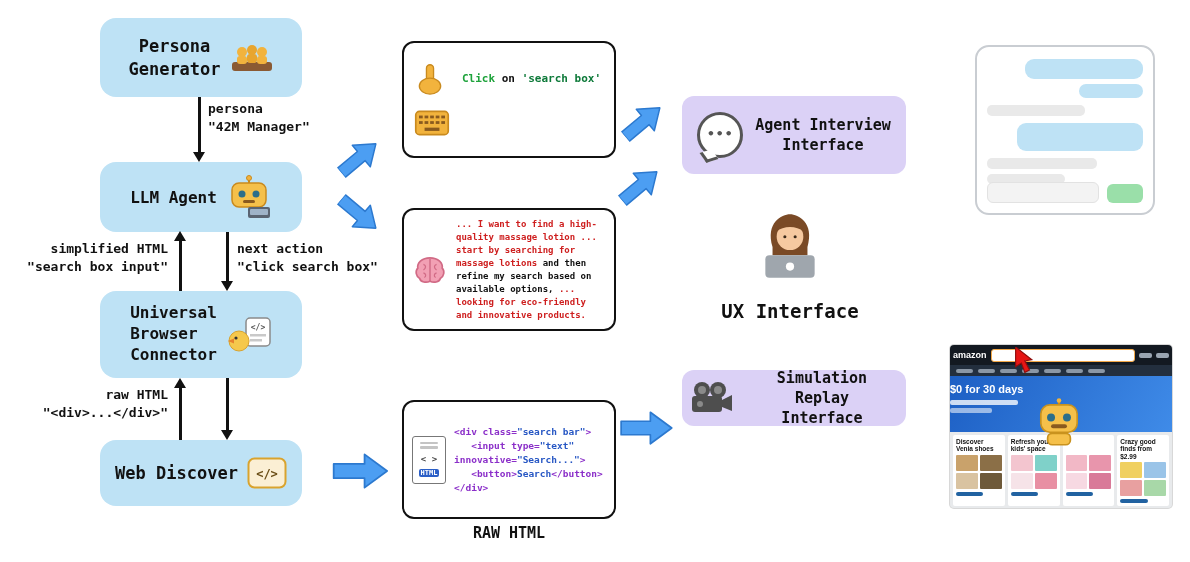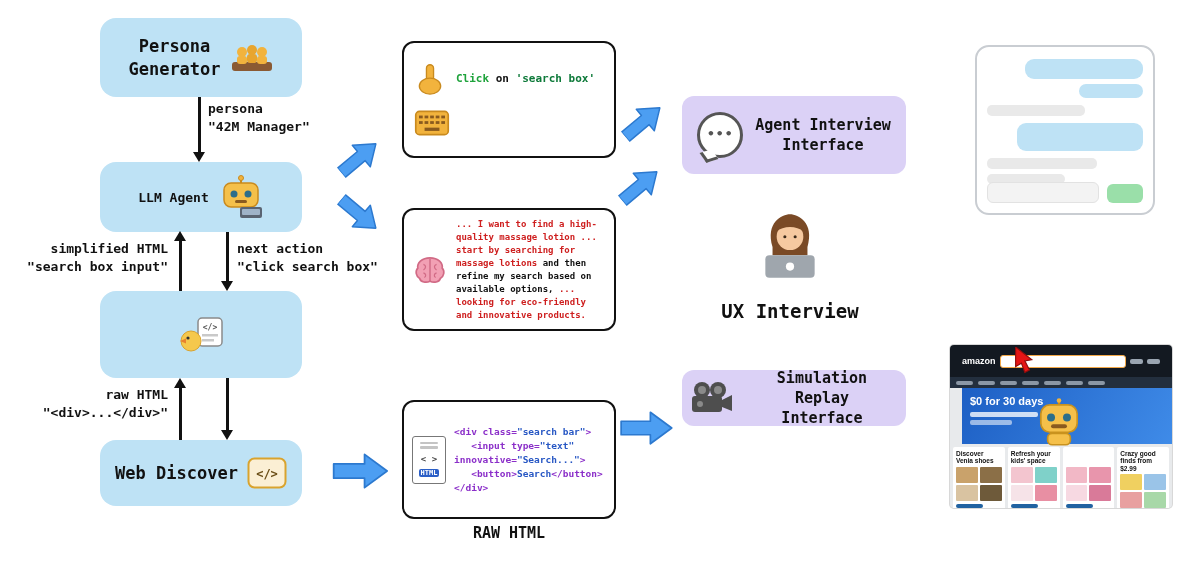--- a/index.html
+++ b/index.html
@@ -3,41 +3,41 @@
 <meta charset="utf-8">
 <style>
   html,body{margin:0;padding:0;background:#fff;}
   .canvas{position:relative;width:1190px;height:562px;background:#fff;overflow:hidden;
           font-family:"DejaVu Sans Mono","Liberation Mono",monospace;font-weight:bold;color:#111;}
 
   
   .bluebox{position:absolute;background:#BEE2F5;border-radius:16px;display:flex;
            align-items:center;justify-content:center;gap:9px;}
   #persona-box{left:100px;top:18px;width:202px;height:79px;font-size:17px;line-height:1.3;}
-  #llm-box{left:100px;top:162px;width:202px;height:70px;font-size:13px;}
+  #llm-box{left:100px;top:162px;width:202px;height:70px;font-size:16px;}
   #ubc-box{left:100px;top:291px;width:202px;height:87px;font-size:16px;line-height:1.3;}
   #wb-box{left:100px;top:440px;width:202px;height:66px;font-size:17px;}
   .box-label{text-align:center;}
   .box-label.left{text-align:left;}
 
   
   .vline{position:absolute;width:2.5px;background:#111;}
   .tri-down{position:absolute;width:0;height:0;border-left:6px solid transparent;
             border-right:6px solid transparent;border-top:10px solid #111;}
   .tri-up{position:absolute;width:0;height:0;border-left:6px solid transparent;
           border-right:6px solid transparent;border-bottom:10px solid #111;}
 
   .edge-label{position:absolute;font-size:13px;line-height:18px;}
   .edge-label.right-align{text-align:right;}
 
   
   .white-panel{position:absolute;background:#fff;border:2.5px solid #111;border-radius:12px;box-sizing:border-box;}
   #action-panel{left:402px;top:41px;width:214px;height:117px;display:flex;flex-direction:column;
                 justify-content:space-evenly;padding:6px 10px;}
-  .trace-row{display:flex;align-items:center;gap:10px;}
+  .trace-row{display:flex;align-items:center;gap:16px;}
   .trace-text{font-size:11px;line-height:14px;}
   #reasoning-panel{left:402px;top:208px;width:214px;height:123px;display:flex;align-items:center;gap:8px;padding:8px;}
   .reason-text{font-size:9px;line-height:13px;}
   #rawhtml-panel{left:402px;top:400px;width:214px;height:119px;display:flex;align-items:center;gap:8px;padding:8px 6px 8px 8px;}
   .code-text{font-size:9.5px;line-height:14px;white-space:pre-wrap;}
   .panel-caption{position:absolute;left:402px;width:214px;text-align:center;font-size:15px;}
   #action-caption{top:168px;}
   #reasoning-caption{top:337px;}
   #rawhtml-caption{top:524px;}
 
@@ -68,28 +68,28 @@
              border:2px solid #C9CDD2;border-radius:14px;box-sizing:border-box;}
   .cbubble{position:absolute;background:#BEE2F5;border-radius:9px;}
   .cline{position:absolute;background:#E9E9E9;border-radius:5px;}
   .cinput{position:absolute;background:#F3F3F3;border:1px solid #E2E2E2;border-radius:6px;}
   .cbtn{position:absolute;background:#9ADFA9;border-radius:6px;}
 
   
   #amazon-mock{position:absolute;left:950px;top:345px;width:222px;height:163px;border-radius:4px;
                overflow:hidden;background:#E8EAEC;box-shadow:0 0 0 1px #d8d8d8;
                font-family:"Liberation Sans","DejaVu Sans",sans-serif;font-weight:bold;}
-  .az-header{height:32px;background:#131921;display:flex;align-items:center;gap:4px;padding:0 12px;}
+  .az-header{height:20px;background:#131921;display:flex;align-items:center;gap:4px;padding:0 3px;}
   .az-logo{color:#fff;font-size:9px;}
   .az-search{flex:1;height:11px;background:#fff;border:1px solid #F3A847;border-radius:3px;}
   .az-hb{width:13px;height:5px;background:#9aa5b1;border-radius:2px;}
   .az-subnav{height:11px;background:#232F3E;display:flex;align-items:center;gap:5px;padding:0 6px;}
   .az-subnav span{width:17px;height:4px;background:#8b97a5;border-radius:2px;}
   .az-hero{height:56px;display:flex;}
-  .az-hero-left{flex:1.45;background:linear-gradient(120deg,#1D5FC4,#3F8BE8);color:#fff;padding:7px 0 0 8px;margin-left:12px;}
+  .az-hero-left{flex:1.45;background:linear-gradient(120deg,#1D5FC4,#3F8BE8);color:#fff;padding:7px 0 0 0;}
   .az-hero-title{font-size:11px;}
   .az-hero-sub{width:68px;height:5px;background:rgba(255,255,255,.78);border-radius:2px;margin-top:5px;}
   .az-hero-sub2{width:42px;height:5px;background:rgba(255,255,255,.55);border-radius:2px;margin-top:3px;}
   .az-hero-right{flex:1;background:#10151C;color:#EDEDED;display:flex;align-items:center;
                  justify-content:center;font-size:13px;letter-spacing:4px;}
   .az-cards{display:flex;gap:3px;padding:3px;}
   .az-card{flex:1;background:#fff;border-radius:2px;padding:3px;display:flex;flex-direction:column;gap:2px;}
   .az-card-title{font-size:6.5px;line-height:1.15;color:#111;min-height:15px;}
   .az-grid{display:grid;grid-template-columns:1fr 1fr;gap:2px;}
   .az-grid span{height:16px;border-radius:1px;display:block;}
@@ -133,20 +133,25 @@
       <rect x="6" y="8" width="34" height="24" rx="7" fill="#F5C04A" stroke="#C98A1E" stroke-width="1.5"></rect>
       <circle cx="16" cy="19" r="3.5" fill="#2C6E8A"></circle>
         <circle cx="30" cy="19" r="3.5" fill="#2C6E8A"></circle>
       <rect x="17" y="25" width="12" height="3" rx="1.5" fill="#8A5A1E"></rect>
       <rect x="22" y="32" width="22" height="11" rx="2" fill="#5A6472"></rect>
       <rect x="24" y="34" width="18" height="6" rx="1" fill="#9FB3C8"></rect>
     </svg>
   </div>
 
   <div class="bluebox" id="ubc-box">
+    <div class="box-label left">
+      <div>Universal</div>
+      <div>Browser</div>
+      <div>Connector</div>
+    </div>
     <svg width="46" height="38" viewBox="0 0 46 38">
       <rect x="20" y="2" width="24" height="28" rx="4" fill="#FFFFFF" stroke="#8A8A8A" stroke-width="1.5"></rect>
       <text x="32" y="14" font-size="8" text-anchor="middle" fill="#555" font-family="monospace" font-weight="bold">&lt;/&gt;</text>
       <rect x="24" y="18" width="16" height="2.5" fill="#C9C9C9"></rect>
       <rect x="24" y="23" width="12" height="2.5" fill="#C9C9C9"></rect>
       <circle cx="13" cy="25" r="10" fill="#F5C84C" stroke="#D9A32E"></circle>
       <circle cx="10" cy="22" r="1.6" fill="#333"></circle>
       <polygon points="2,25 8,22.5 8,27.5" fill="#E8822E"></polygon>
     </svg>
   </div>
@@ -293,21 +298,21 @@
 
   <svg id="researcher-icon" width="76" height="72" viewBox="0 0 74 70">
     <path d="M20 36 C13 12 29 4 37 4 C45 4 61 12 54 36 L54 44 L20 44 Z" fill="#7A4A26"></path>
     <circle cx="37" cy="26" r="13" fill="#F6C9A0"></circle>
     <path d="M24 21 C24 9 50 9 50 21 C44 15 30 15 24 21 Z" fill="#7A4A26"></path>
     <circle cx="32" cy="26" r="1.5" fill="#3A2A1A"></circle>
       <circle cx="42" cy="26" r="1.5" fill="#3A2A1A"></circle>
     <rect x="13" y="44" width="48" height="22" rx="4" fill="#9FA6AD"></rect>
     <circle cx="37" cy="55" r="4" fill="#fff"></circle>
   </svg>
-  <div id="researcher-label">UX Interview</div>
+  <div id="researcher-label">UX Interface</div>
 
   <div id="chat-mock">
     <div class="cbubble" style="top:12px;right:10px;width:118px;height:20px;"></div>
     <div class="cbubble" style="top:37px;right:10px;width:64px;height:14px;"></div>
     <div class="cline" style="top:58px;left:10px;width:98px;height:11px;"></div>
     <div class="cbubble" style="top:76px;right:10px;width:126px;height:28px;"></div>
     <div class="cline" style="top:111px;left:10px;width:110px;height:11px;"></div>
     <div class="cline" style="top:127px;left:10px;width:78px;height:10px;"></div>
     <div class="cinput" style="bottom:10px;left:10px;width:110px;height:19px;"></div>
     <div class="cbtn" style="bottom:10px;right:10px;width:36px;height:19px;"></div>

